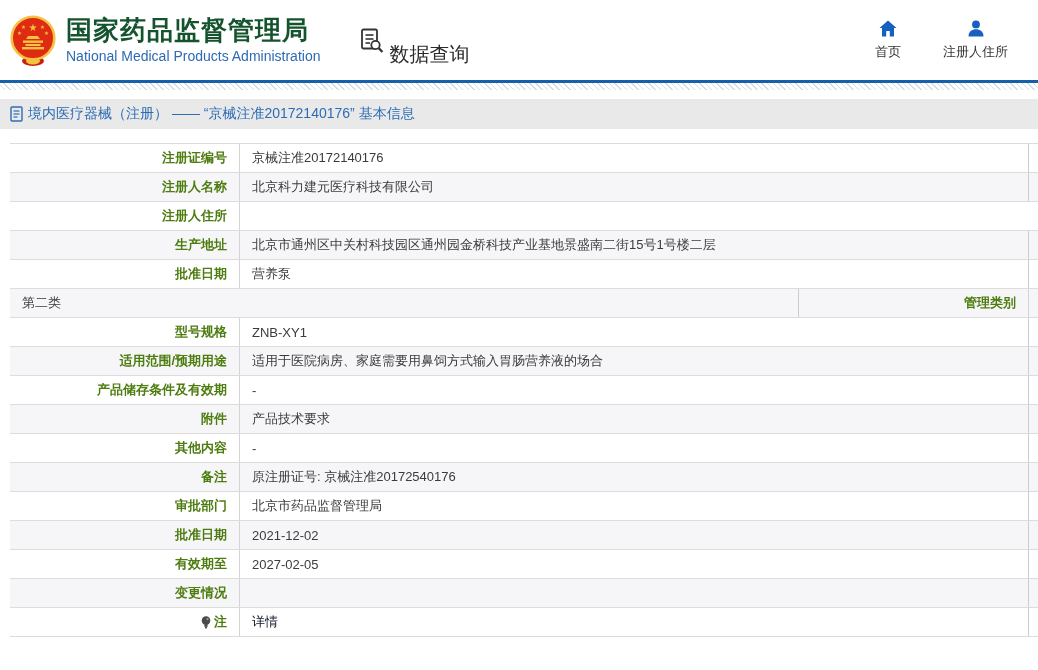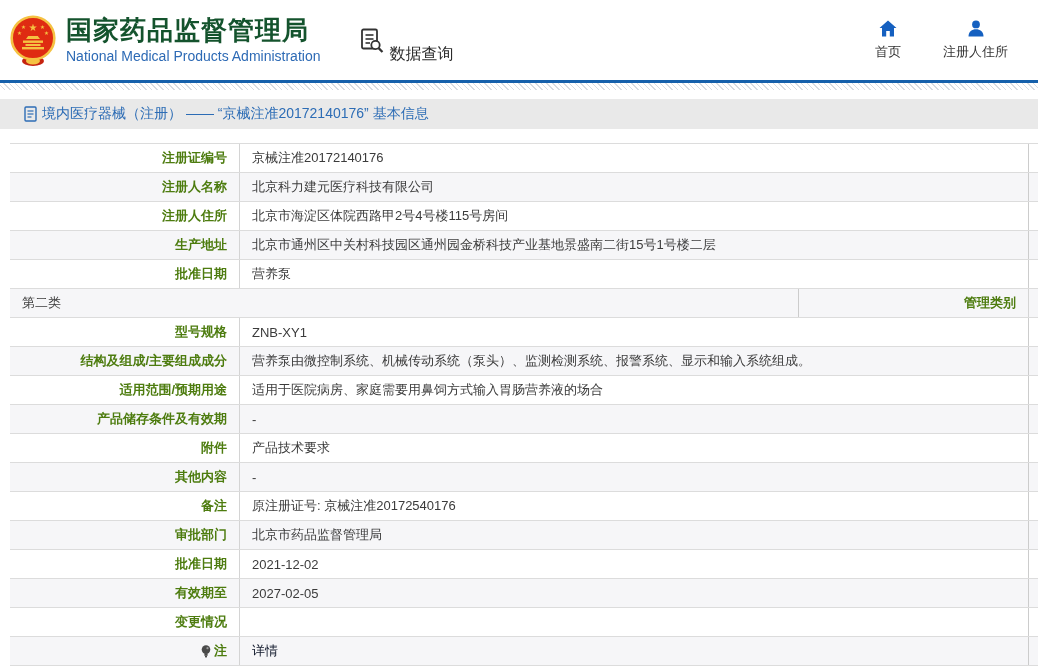--- a/index.html
+++ b/index.html
@@ -8,34 +8,34 @@
 
   
   .header { height:80px; display:flex; align-items:center; padding:0 30px 0 8px; background:#fff; }
   .logo-wrap { display:flex; align-items:center; cursor:pointer; }
   .emblem { width:50px; height:54px; margin-top:2px; }
   .org-names { margin-left:8px; }
   .org-cn { font-size:26px; font-weight:bold; color:#14532d; letter-spacing:1px; line-height:1.15; }
   .org-en { font-size:14px; color:#2d6ab5; margin-top:2px; }
   .section-nav { display:flex; align-items:center; margin-left:38px; cursor:pointer; }
   .section-nav svg { width:27px; height:27px; }
-  .section-label { font-size:16px; color:#2b2b2b; margin-left:4px;margin-top:29px; }
+  .section-label { font-size:20px; color:#2b2b2b; margin-left:4px;margin-top:29px; }
   .top-right { margin-left:auto; display:flex; gap:42px; }
   .nav-item { display:flex; flex-direction:column; align-items:center; cursor:pointer; }
   .nav-item svg { width:18px; height:17px; }
   .nav-label { font-size:13px; color:#333; margin-top:6px; }
 
   
   .blue-line { height:3px; background:#1560ab; }
   .hatch-strip { height:7px;
     background:repeating-linear-gradient(45deg,#ffffff 0px,#ffffff 3px,#d8dce1 3px,#d8dce1 4px); }
   .gap-sm { height:9px; background:#fff; }
 
   
-  .title-bar { height:30px; background:#e9e9e9; display:flex; align-items:center; padding-left:24px; }
+  .title-bar { height:30px; background:#e9e9e9; display:flex; align-items:center; padding-left:10px; }
   .doc-icon { width:13px; height:16px; margin-right:5px; flex:0 0 auto; }
   .page-title { font-size:14px; color:#2c6cb5; }
 
   .gap-md { height:14px; background:#fff; }
 
   
   .info-table { margin-left:10px; border-top:1px solid #dcdcdc; }
   .row { display:flex; height:29px; align-items:center; border-bottom:1px solid #dcdcdc; background:#fff; }
   .row:nth-child(even) { background:#f6f6f8; }
   .cell { height:100%; display:flex; align-items:center; }
@@ -124,46 +124,40 @@
       <div class="cell value">京械注准20172140176</div>
       <div class="cell sliver"></div>
     </div>
     <div class="row">
       <div class="cell label">注册人名称</div>
       <div class="cell value">北京科力建元医疗科技有限公司</div>
       <div class="cell sliver"></div>
     </div>
     <div class="row">
       <div class="cell label">注册人住所</div>
-      <div class="cell value">北京市海淀区体院西路甲2号4号楼115号房间</div>
       <div class="cell sliver"></div>
     </div>
     <div class="row">
       <div class="cell label">生产地址</div>
       <div class="cell value">北京市通州区中关村科技园区通州园金桥科技产业基地景盛南二街15号1号楼二层</div>
       <div class="cell sliver"></div>
     </div>
     <div class="row">
       <div class="cell label">批准日期</div>
       <div class="cell value">营养泵</div>
       <div class="cell sliver"></div>
     </div>
     <div class="row">
       <div class="cell value">第二类</div>
       <div class="cell label">管理类别</div>
       <div class="cell sliver"></div>
     </div>
     <div class="row">
       <div class="cell label">型号规格</div>
       <div class="cell value">ZNB-XY1</div>
-      <div class="cell sliver"></div>
-    </div>
-    <div class="row">
-      <div class="cell label">结构及组成/主要组成成分</div>
-      <div class="cell value">营养泵由微控制系统、机械传动系统（泵头）、监测检测系统、报警系统、显示和输入系统组成。</div>
       <div class="cell sliver"></div>
     </div>
     <div class="row">
       <div class="cell label">适用范围/预期用途</div>
       <div class="cell value">适用于医院病房、家庭需要用鼻饲方式输入胃肠营养液的场合</div>
       <div class="cell sliver"></div>
     </div>
     <div class="row">
       <div class="cell label">产品储存条件及有效期</div>
       <div class="cell value">-</div>

